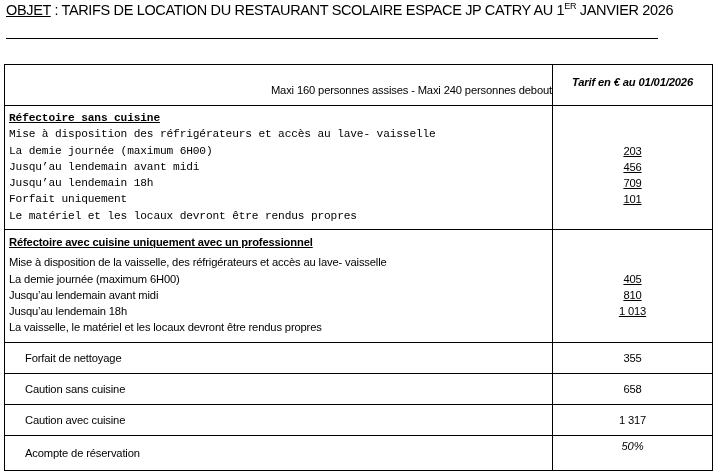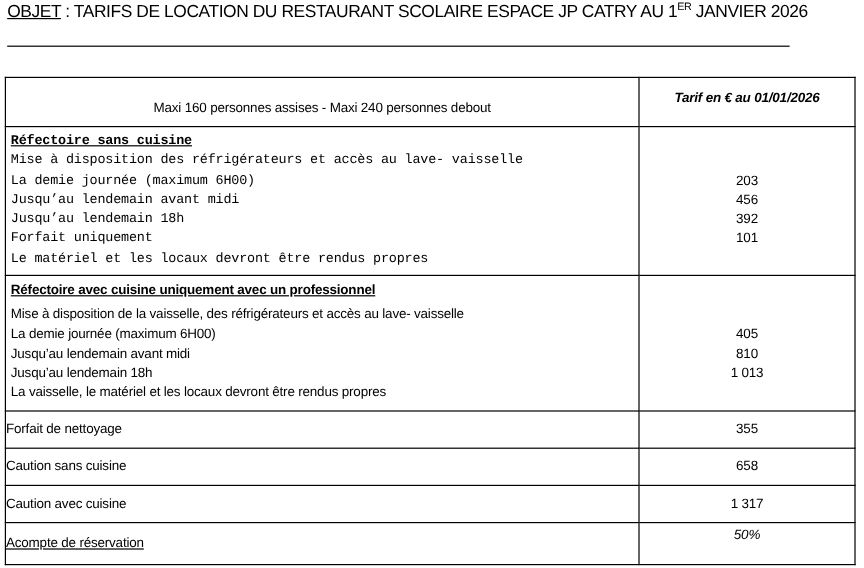--- a/index.html
+++ b/index.html
@@ -9,31 +9,31 @@
            letter-spacing:-0.35px; white-space:nowrap; }
   .title .u { text-decoration:underline; }
   .title sup { font-size:9px; vertical-align:6px; line-height:0; }
   .rule { position:absolute; left:6px; top:38px; width:652px; height:0;
           border-top:1px solid #000; }
   table.tarifs { position:absolute; left:4px; top:64px; width:709px;
                  border-collapse:collapse; font-size:11.2px; letter-spacing:-0.15px; }
   table.tarifs td { border:1px solid #000; padding:0; vertical-align:top; }
   td.c1 { width:527px; }
   td.c2 { text-align:center; }
-  .hdr-left { height:40px; text-align:center; }
+  .hdr-left { height:40px; text-align:right; }
   .hdr-left span { display:block; padding-top:19px; }
   .hdr-right { font-weight:bold;font-style:italic; }
   .hdr-right span { display:block; padding-top:11px; }
   .sec { padding:4px 4px 0 4px; }
   .line { height:16.3px; line-height:16.3px; white-space:nowrap; }
   .sec-title { font-weight:bold; text-decoration:underline; }
   .gap { height:4px; }
-  .val { height:16.3px; line-height:16.3px; }
+  .val { height:16.3px; line-height:16.3px;text-decoration:underline; }
   .simple td { height:30px; }
-  .simple .lbl { padding-left:0; line-height:30px; }
+  .simple .lbl { padding-left:20px; line-height:30px; }
   .simple .num { line-height:30px; }
   .simple.last .num { line-height:16px;font-style:italic; }
 </style>
 </head>
 <body>
 
 <div class="title"><span class="u">OBJET</span><span> : TARIFS DE LOCATION DU RESTAURANT SCOLAIRE ESPACE JP CATRY AU 1</span><sup>ER</sup><span> JANVIER 2026</span></div>
 <div class="rule"></div>
 
 <table class="tarifs">
@@ -58,21 +58,21 @@
         <div class="line">Forfait uniquement</div>
         <div class="line">Le matériel et les locaux devront être rendus propres</div>
       </div>
     </td>
     <td class="c2">
       <div class="sec" style="padding-left:0;padding-right:0;">
         <div class="val"></div>
         <div class="val"></div>
         <div class="val">203</div>
         <div class="val">456</div>
-        <div class="val">392</div>
+        <div class="val">709</div>
         <div class="val">101</div>
       </div>
     </td>
   </tr>
 
   <tr>
     <td class="c1">
       <div class="sec" style="height:108px;">
         <div class="line sec-title">Réfectoire avec cuisine uniquement avec un professionnel</div>
         <div class="gap"></div>
@@ -101,17 +101,17 @@
   </tr>
   <tr class="simple">
     <td class="c1 lbl">Caution sans cuisine</td>
     <td class="c2 num">658</td>
   </tr>
   <tr class="simple">
     <td class="c1 lbl">Caution avec cuisine</td>
     <td class="c2 num">1 317</td>
   </tr>
   <tr class="simple last">
-    <td class="c1 lbl" style="line-height:34px;text-decoration:underline;">Acompte de réservation</td>
+    <td class="c1 lbl" style="line-height:34px;">Acompte de réservation</td>
     <td class="c2 num" style="line-height:20px;">50%</td>
   </tr>
 </tbody>
   </table>
 
 </body></html>

